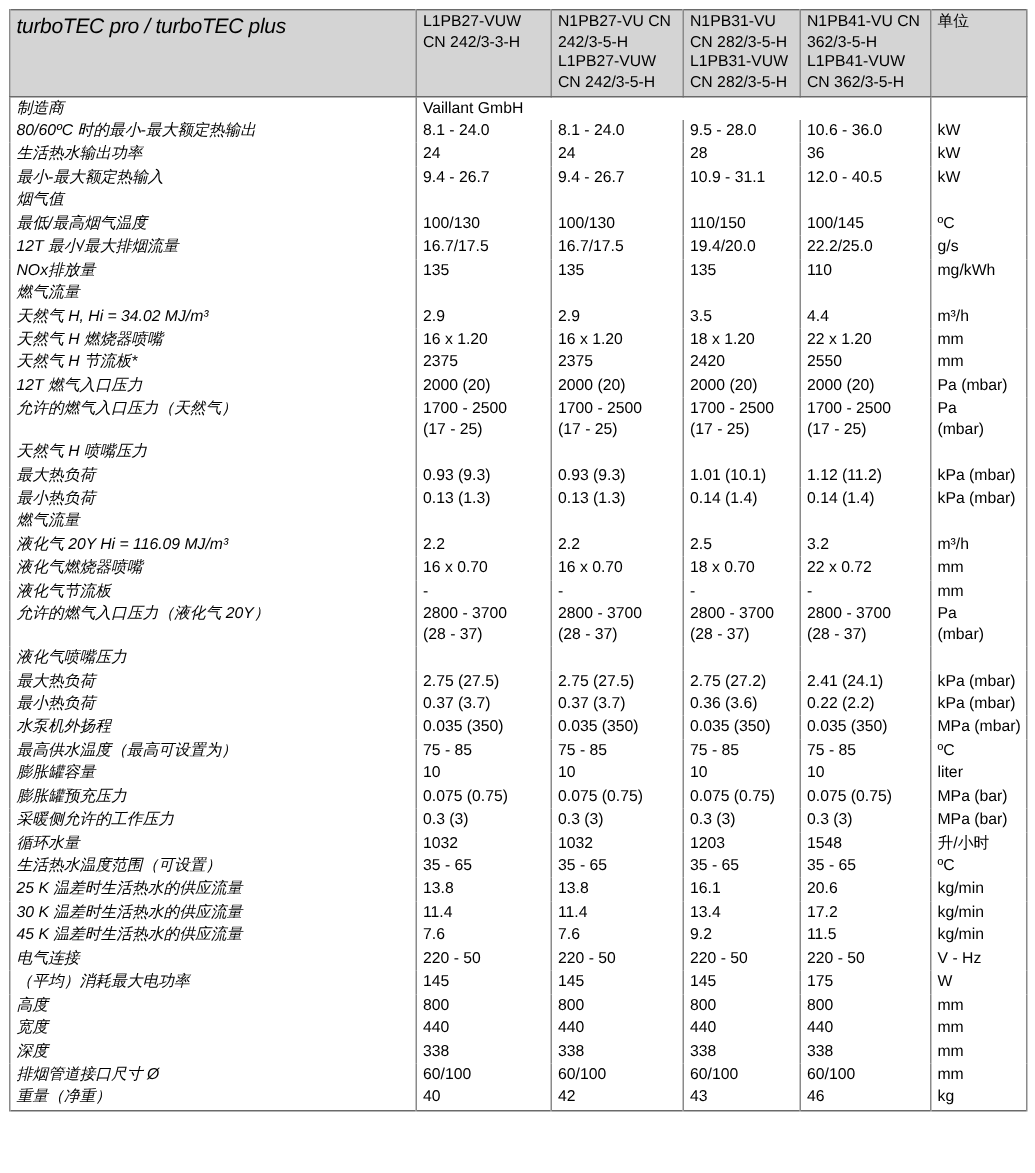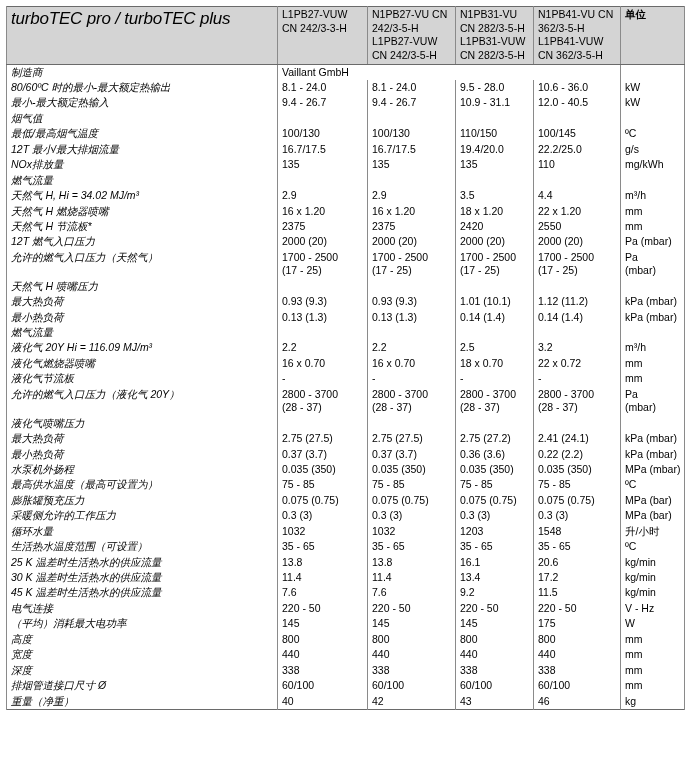--- a/index.html
+++ b/index.html
@@ -52,26 +52,26 @@
   thead th {
     background: #d4d4d4;
     font-weight: bold;
     font-size: 10.5px;
     line-height: 1.3;
     vertical-align: middle;
     border-bottom: 1px solid #6a6a6a;
     padding: 4px 4px 4px 5px;
   }
   thead th.title-cell {
-    font-size: 17px;
+    font-size: 14px;
     font-style: italic;
     letter-spacing: -0.2px;
   }
   thead th.unit-head {
-    font-weight: bold;
+    font-weight: normal;
   }
 
   
   tr.sec-start > td {
     border-top: 1px solid #5a5a5a;
   }
   tr.row > td {
     border-top: 0;
     border-bottom: 0;
   }
@@ -124,20 +124,28 @@
         </tr>
         <tr class="row sec-start">
           <td class="label">80/60ºC 时的最小-最大额定热输出</td>
           <td class="val">8.1 - 24.0</td>
           <td class="val">8.1 - 24.0</td>
           <td class="val">9.5 - 28.0</td>
           <td class="val">10.6 - 36.0</td>
           <td class="unit">kW</td>
         </tr>
         <tr class="row">
+          <td class="label">生活热水输出功率</td>
+          <td class="val">24</td>
+          <td class="val">24</td>
+          <td class="val">28</td>
+          <td class="val">36</td>
+          <td class="unit">kW</td>
+        </tr>
+        <tr class="row">
           <td class="label">最小-最大额定热输入</td>
           <td class="val">9.4 - 26.7</td>
           <td class="val">9.4 - 26.7</td>
           <td class="val">10.9 - 31.1</td>
           <td class="val">12.0 - 40.5</td>
           <td class="unit">kW</td>
         </tr>
         <tr class="row sec-start">
           <td class="label">烟气值</td>
           <td class="val"></td>
@@ -326,20 +334,28 @@
         </tr>
         <tr class="row">
           <td class="label">最高供水温度（最高可设置为）</td>
           <td class="val">75 - 85</td>
           <td class="val">75 - 85</td>
           <td class="val">75 - 85</td>
           <td class="val">75 - 85</td>
           <td class="unit">ºC</td>
         </tr>
         <tr class="row">
+          <td class="label">膨胀罐容量</td>
+          <td class="val">10</td>
+          <td class="val">10</td>
+          <td class="val">10</td>
+          <td class="val">10</td>
+          <td class="unit">liter</td>
+        </tr>
+        <tr class="row">
           <td class="label">膨胀罐预充压力</td>
           <td class="val">0.075 (0.75)</td>
           <td class="val">0.075 (0.75)</td>
           <td class="val">0.075 (0.75)</td>
           <td class="val">0.075 (0.75)</td>
           <td class="unit">MPa (bar)</td>
         </tr>
         <tr class="row">
           <td class="label">采暖侧允许的工作压力</td>
           <td class="val">0.3 (3)</td>

